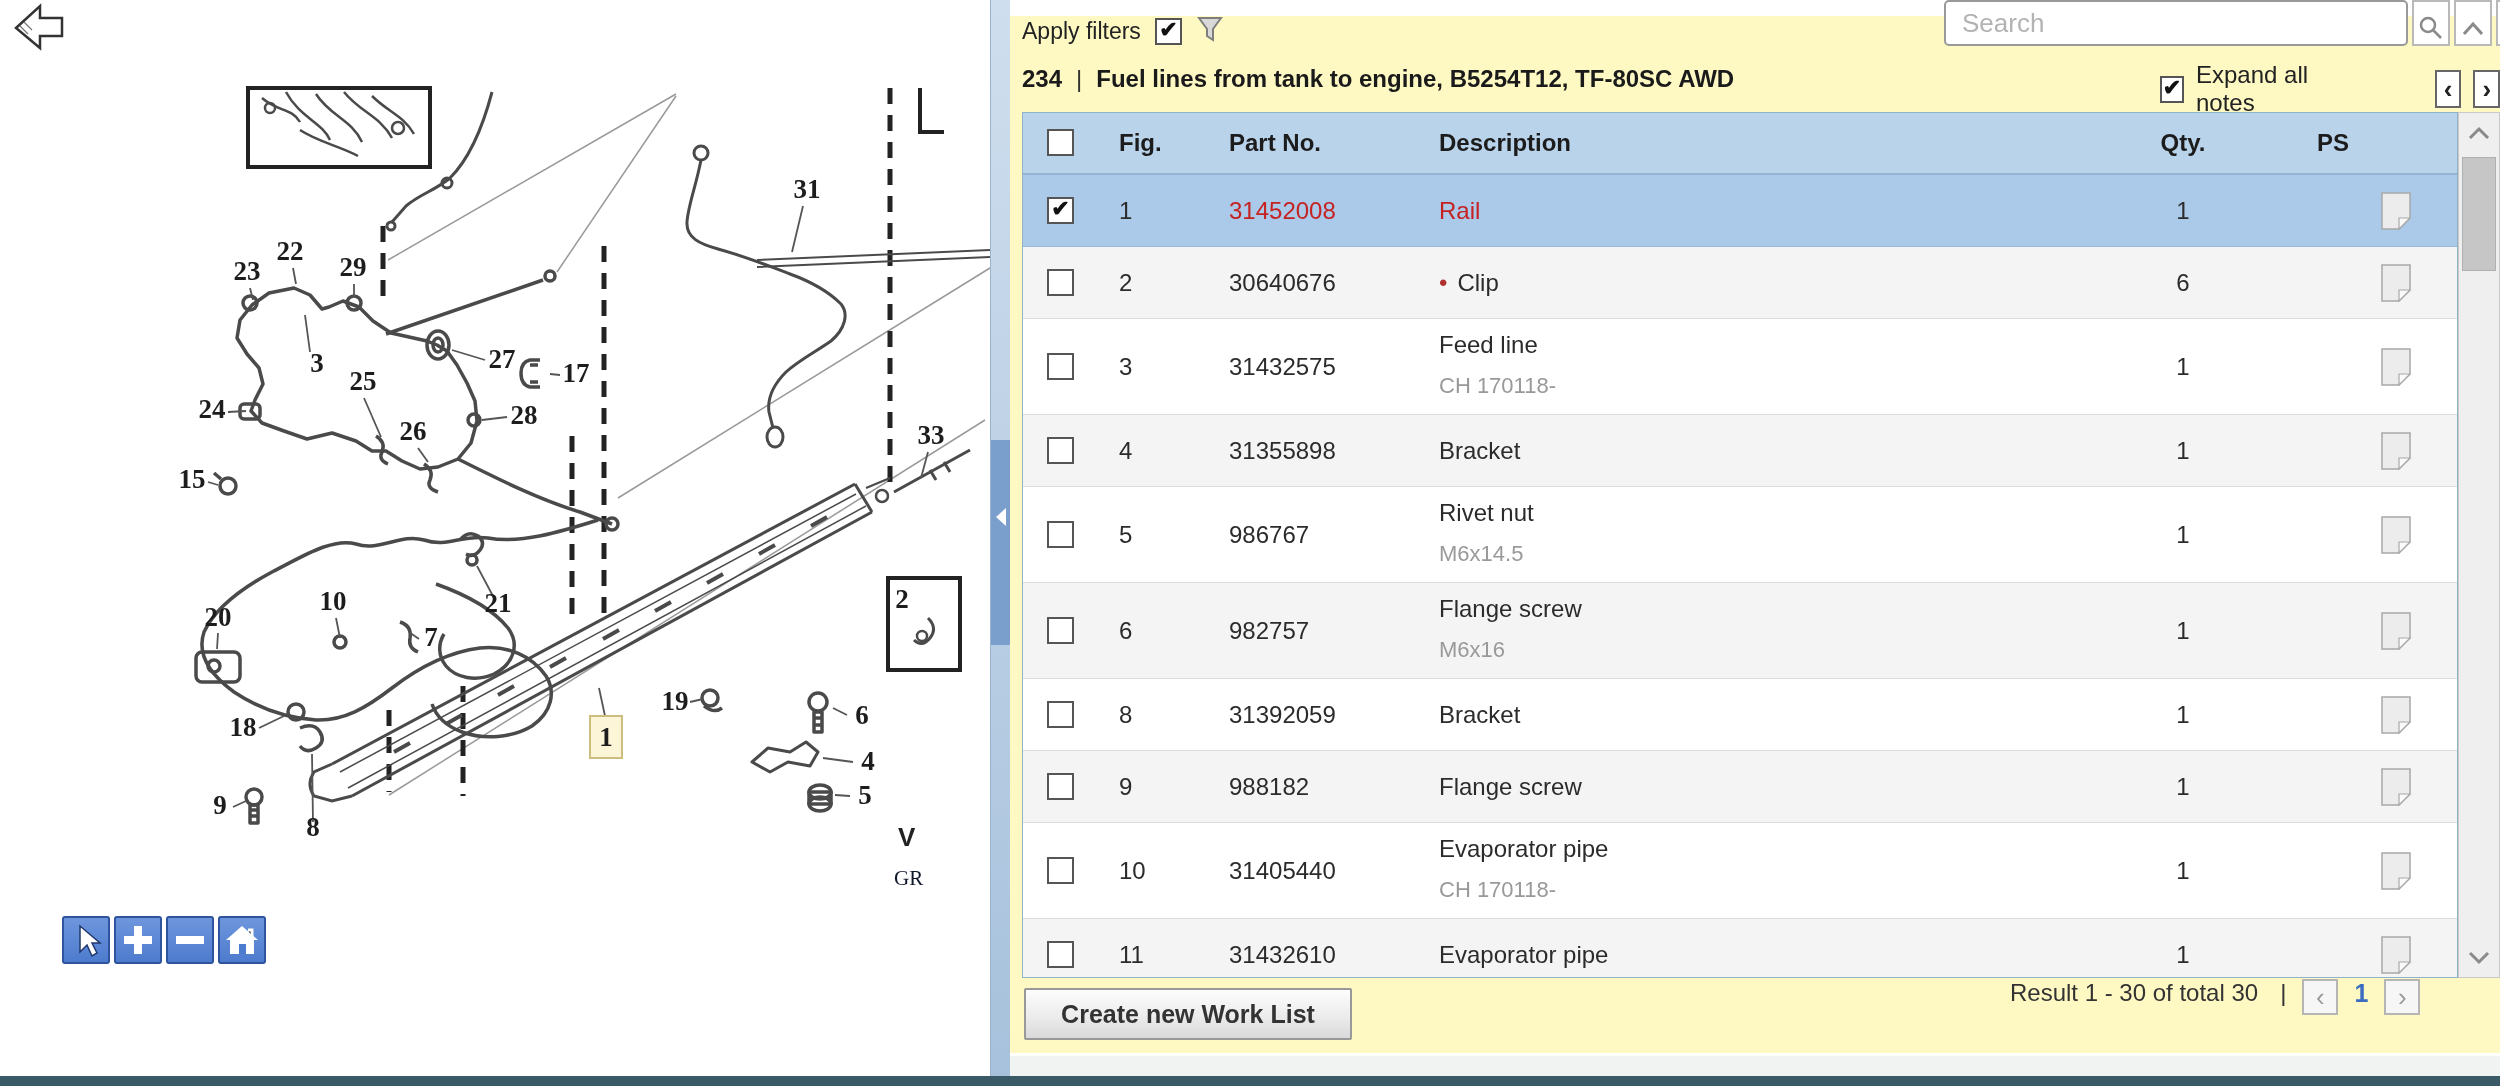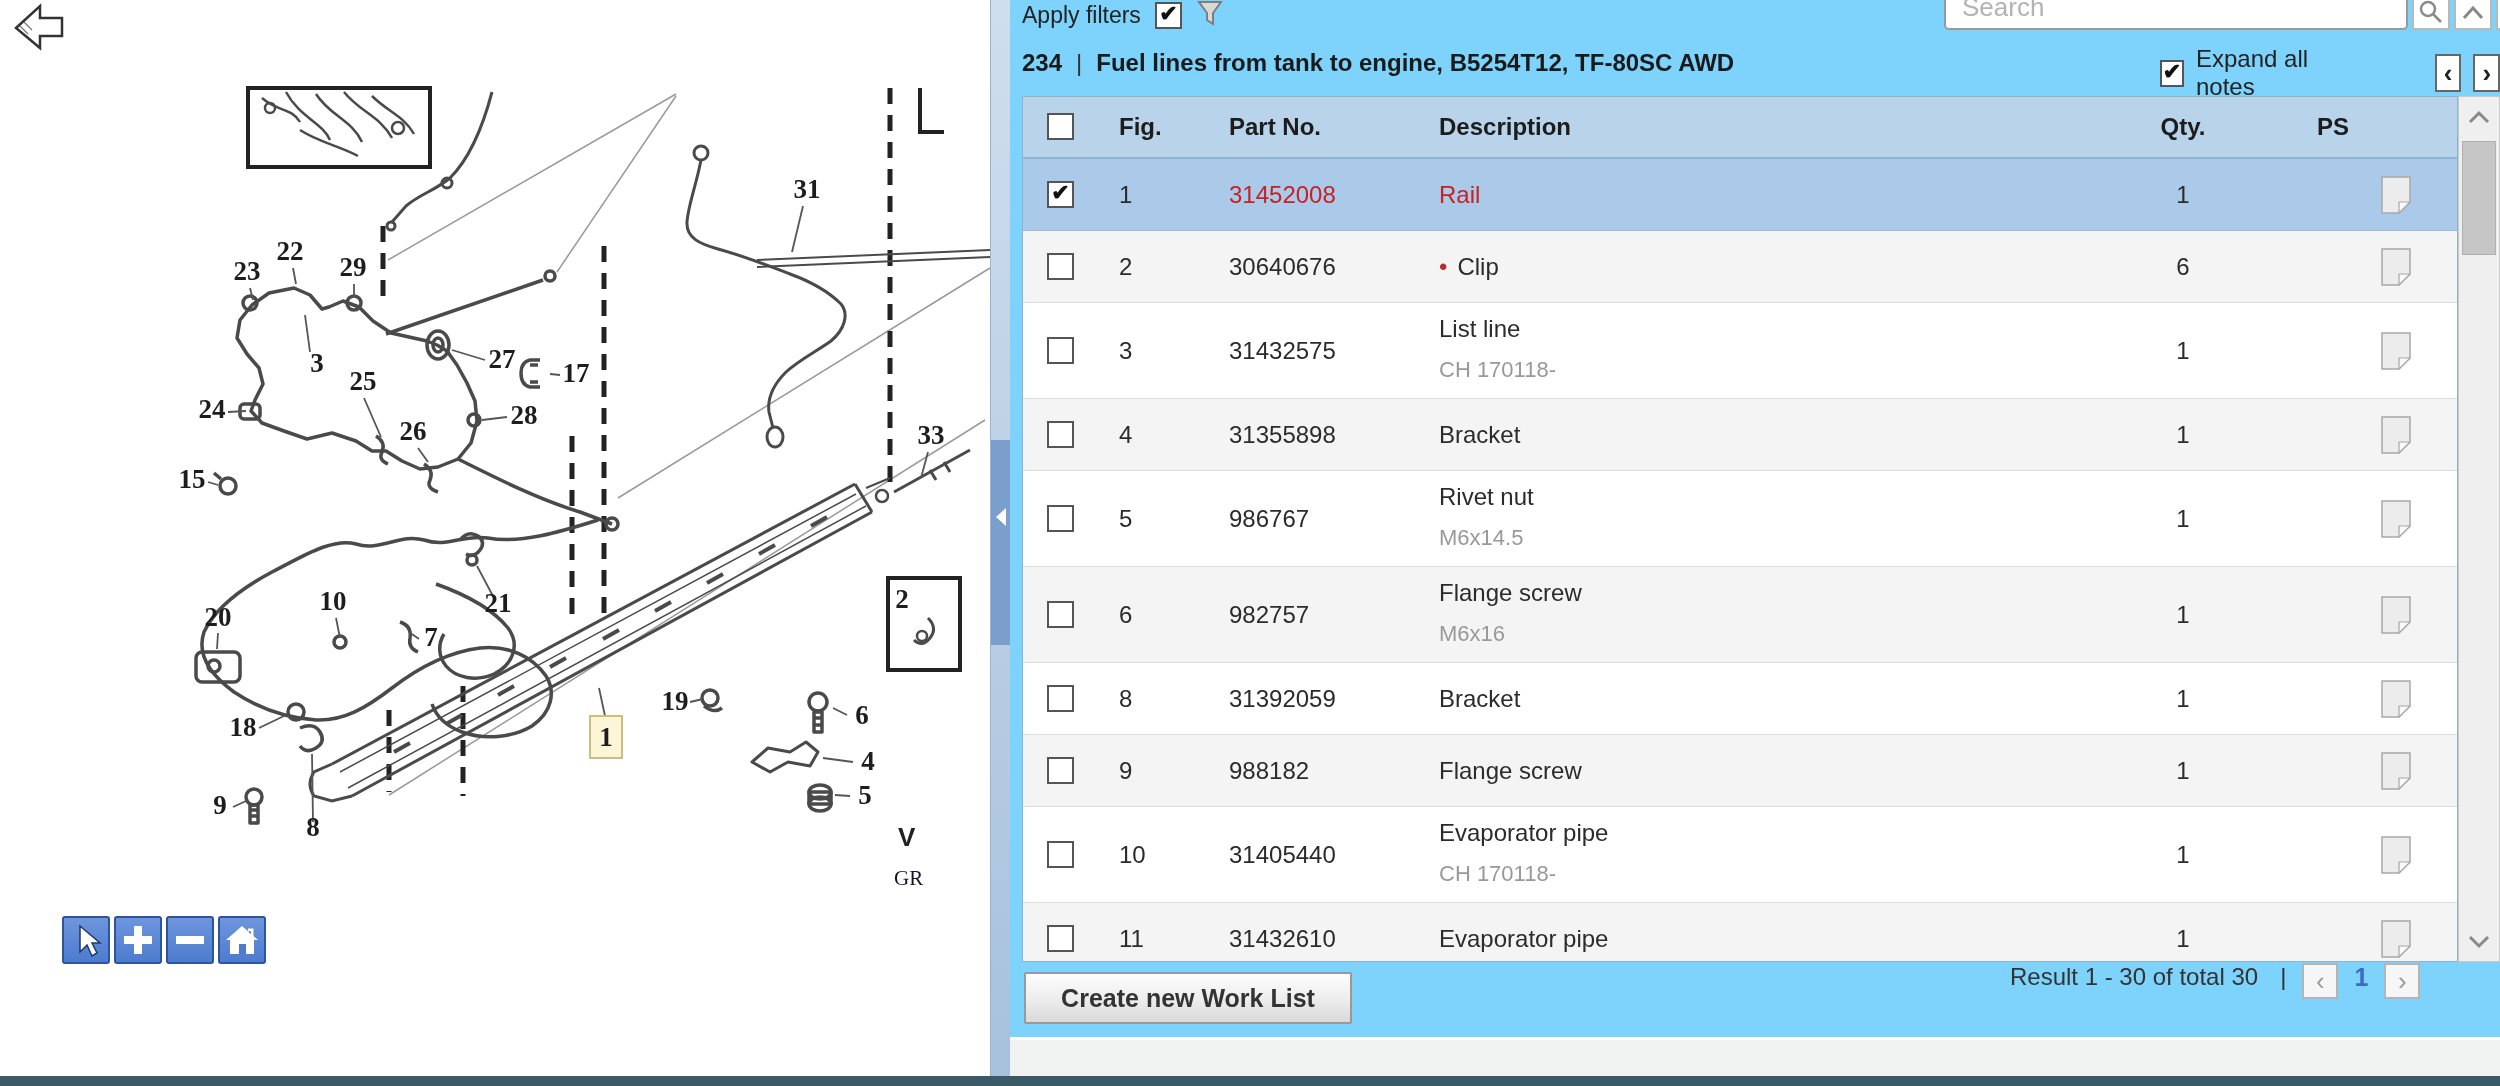--- a/index.html
+++ b/index.html
@@ -18,21 +18,21 @@
     border:2px solid #2e549e; border-radius:3px; display:flex; align-items:center; justify-content:center; cursor:pointer; }
 
   
   #divider { left:990px; top:0; width:20px; height:1086px;
     background:linear-gradient(180deg,#cfdeee,#a7c1dc); border-left:1px solid #9ab4d0; }
   #divider-grip { left:0; top:440px; width:20px; height:205px; background:#7b9fcc; }
   #divider-arrow { left:5px; top:508px; width:0; height:0;
     border-top:9px solid transparent; border-bottom:9px solid transparent; border-right:10px solid #fff; }
 
   
-  #right-panel { left:1010px; top:0; width:1490px; height:1037px; background:#7dd3fc; }
+  #right-panel { left:1010px; top:16px; width:1490px; height:1037px; background:#fef9c3; }
 
   #filters-row { left:12px; top:0; height:30px; display:flex; align-items:center; gap:14px; }
   #filters-label { font-size:23px; color:#222; }
   .cb { width:27px; height:27px; background:#fff; border:2px solid #555; display:inline-flex;
     align-items:center; justify-content:center; font-size:22px; font-weight:bold; color:#111; }
   .cb.checked::after { content:"\2714"; margin-top:-3px; }
 
   #search-input { left:934px; top:-16px; width:464px; height:46px; border:2px solid #999; border-radius:5px;
     font-size:26px; color:#444; padding:0 16px; outline:none; }
   #search-input::placeholder { color:#b3b3b3; }
@@ -376,21 +376,21 @@
           <span class="note-slot"><svg width="30" height="38">
               <path d="M1,1 h28 v25 l-11,11 h-17 z" fill="#ececec" stroke="#a8a8a8" stroke-width="1.5"></path>
               <path d="M29,26 l-11,11 v-11 z" fill="#fafafa" stroke="#a8a8a8" stroke-width="1.2"></path>
             </svg></span>
         </div>
         <div class="trow" style="height: 96px;">
           <span class="cb"></span>
           <div class="cell c-fig vcent">3</div>
           <div class="cell c-part vcent">31432575</div>
           <div class="cell c-desc" style="top:12px;">
-            <div class="">List line</div>
+            <div class="">Feed line</div>
             <div class="desc2">CH 170118-</div>
           </div>
           <div class="cell c-qty vcent">1</div>
           <span class="note-slot"><svg width="30" height="38">
               <path d="M1,1 h28 v25 l-11,11 h-17 z" fill="#ececec" stroke="#a8a8a8" stroke-width="1.5"></path>
               <path d="M29,26 l-11,11 v-11 z" fill="#fafafa" stroke="#a8a8a8" stroke-width="1.2"></path>
             </svg></span>
         </div>
         <div class="trow shade" style="height: 72px;">
           <span class="cb"></span>

